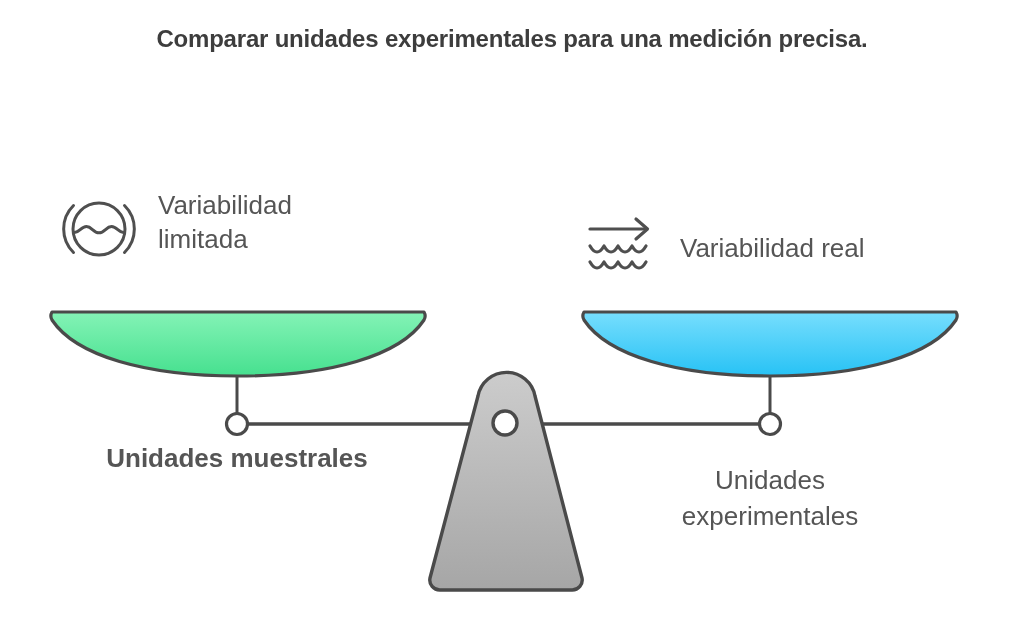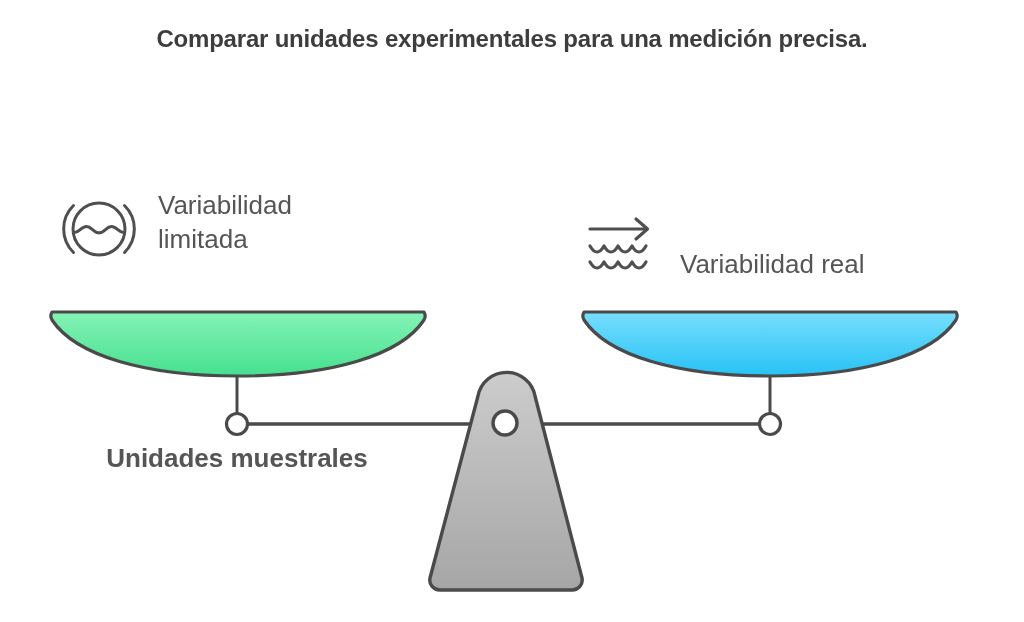--- a/index.html
+++ b/index.html
@@ -37,21 +37,21 @@
   }
 
   
   .callout {
     position: absolute;
     display: flex;
     align-items: flex-start;
     gap: 16px;
   }
   .callout-left  { left: 56px;  top: 186px; }
-  .callout-right { left: 586px; top: 215px; align-items: flex-end; }
+  .callout-right { left: 586px; top: 215px; align-items: center; }
 
   .callout-icon {
     flex: 0 0 auto;
     display: block;
   }
   .callout-text {
     font-size: 26px;
     line-height: 34px;
     color: #555555;
     white-space: pre-line;
@@ -159,14 +159,16 @@
     <path d="M478 396
              A 29 29 0 0 1 535 396
              L 582 578
              A 10 10 0 0 1 572 590
              L 440 590
              A 10 10 0 0 1 430 578 Z" fill="url(#fulcrumGrad)" stroke="#4a4a4a" stroke-width="3.4" stroke-linejoin="round"></path>
     <circle cx="505" cy="423" r="12" fill="#ffffff" stroke="#4a4a4a" stroke-width="3.4"></circle>
   </svg>
 
   <div class="pan-caption caption-left">Unidades muestrales</div>
+  <div class="pan-caption caption-right">Unidades
+experimentales</div>
 
 </div>
 
 </body></html>

